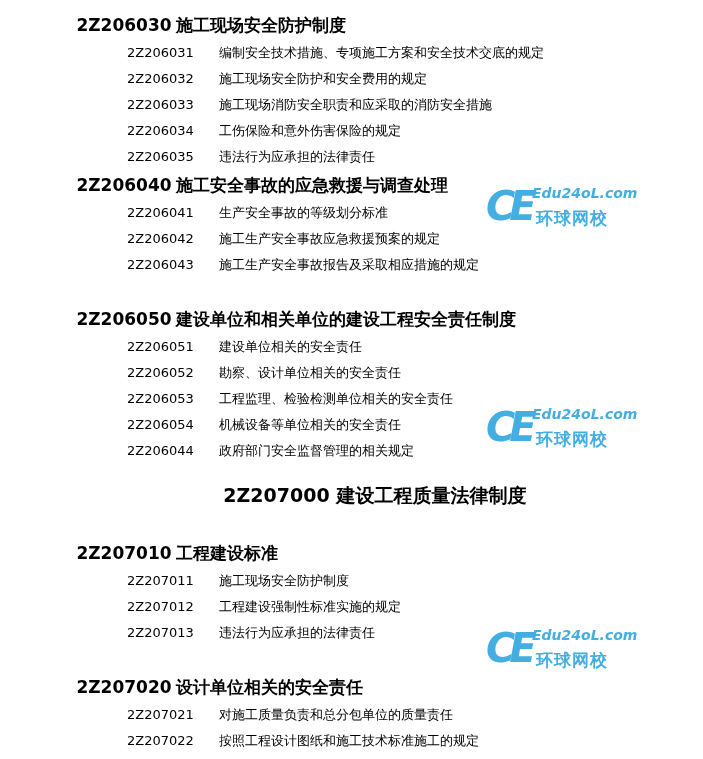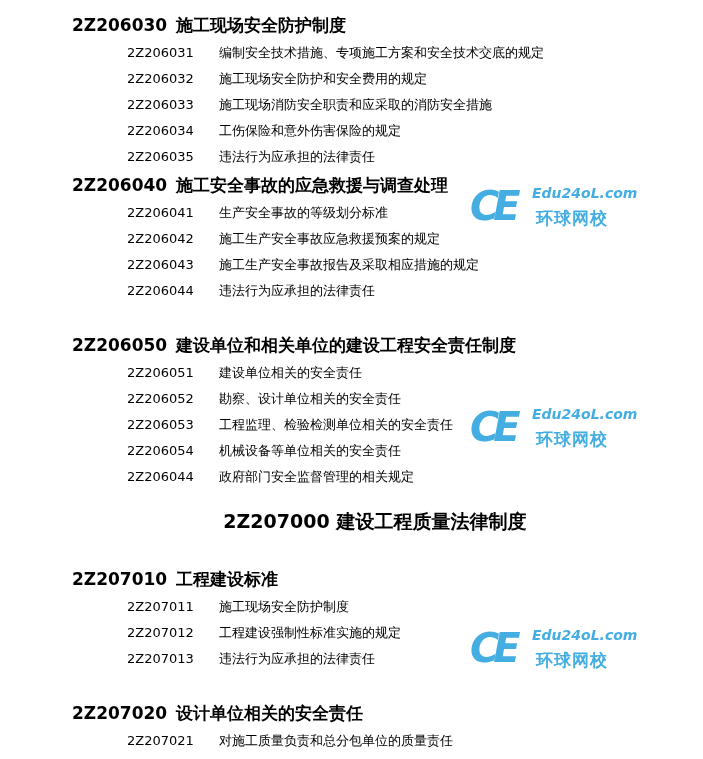--- a/index.html
+++ b/index.html
@@ -49,38 +49,38 @@
   .lvl3 {
     font-size: 13px;
     font-weight: normal;
     padding-left: 100px;
     margin-left: 27px;
   }
   .code {
     display: inline-block;
   }
   .lvl1 .code { min-width: 120px; }
-  .lvl2 .code { min-width: 104px; }
+  .lvl2 .code { min-width: 104px; text-align: center; }
   .lvl3 .code { min-width: 92px; }
   .title-txt { display: inline-block; }
   .gap-sm { height: 14px; }
   .gap-md { height: 26px; }
 
   
   .wm {
     position: absolute;
     z-index: 1;
     width: 190px;
     height: 48px;
     opacity: 0.95;
     pointer-events: none;
   }
   .wm .wm-logo {
     position: absolute;
-    left: 0;
+    left: 16px;
     top: 2px;
     font-size: 40px;
     font-weight: bold;
     font-style: italic;
     color: #3aa9e0;
     letter-spacing: -6px;
     font-family: "DejaVu Sans", "Liberation Sans", sans-serif;
     line-height: 42px;
   }
   .wm .wm-text-top {
@@ -132,21 +132,20 @@
       <div class="line lvl2"><span class="code">2Z206030</span><span class="title-txt">施工现场安全防护制度</span></div>
       <div class="line lvl3"><span class="code">2Z206031</span><span class="title-txt">编制安全技术措施、专项施工方案和安全技术交底的规定</span></div>
       <div class="line lvl3"><span class="code">2Z206032</span><span class="title-txt">施工现场安全防护和安全费用的规定</span></div>
       <div class="line lvl3"><span class="code">2Z206033</span><span class="title-txt">施工现场消防安全职责和应采取的消防安全措施</span></div>
       <div class="line lvl3"><span class="code">2Z206034</span><span class="title-txt">工伤保险和意外伤害保险的规定</span></div>
       <div class="line lvl3"><span class="code">2Z206035</span><span class="title-txt">违法行为应承担的法律责任</span></div>
       <div class="line lvl2"><span class="code">2Z206040</span><span class="title-txt">施工安全事故的应急救援与调查处理</span></div>
       <div class="line lvl3"><span class="code">2Z206041</span><span class="title-txt">生产安全事故的等级划分标准</span></div>
       <div class="line lvl3"><span class="code">2Z206042</span><span class="title-txt">施工生产安全事故应急救援预案的规定</span></div>
       <div class="line lvl3"><span class="code">2Z206043</span><span class="title-txt">施工生产安全事故报告及采取相应措施的规定</span></div>
-      <div class="line lvl3"><span class="code">2Z206044</span><span class="title-txt">违法行为应承担的法律责任</span></div>
       <div class="gap-md"></div>
       <div class="line lvl2"><span class="code">2Z206050</span><span class="title-txt">建设单位和相关单位的建设工程安全责任制度</span></div>
       <div class="line lvl3"><span class="code">2Z206051</span><span class="title-txt">建设单位相关的安全责任</span></div>
       <div class="line lvl3"><span class="code">2Z206052</span><span class="title-txt">勘察、设计单位相关的安全责任</span></div>
       <div class="line lvl3"><span class="code">2Z206053</span><span class="title-txt">工程监理、检验检测单位相关的安全责任</span></div>
       <div class="line lvl3"><span class="code">2Z206054</span><span class="title-txt">机械设备等单位相关的安全责任</span></div>
       <div class="line lvl3"><span class="code">2Z206044</span><span class="title-txt">政府部门安全监督管理的相关规定</span></div>
       <div class="gap-sm"></div>
       <div class="line lvl1"><span class="code">2Z207000</span><span class="title-txt">建设工程质量法律制度</span></div>
       <div class="gap-md"></div>

